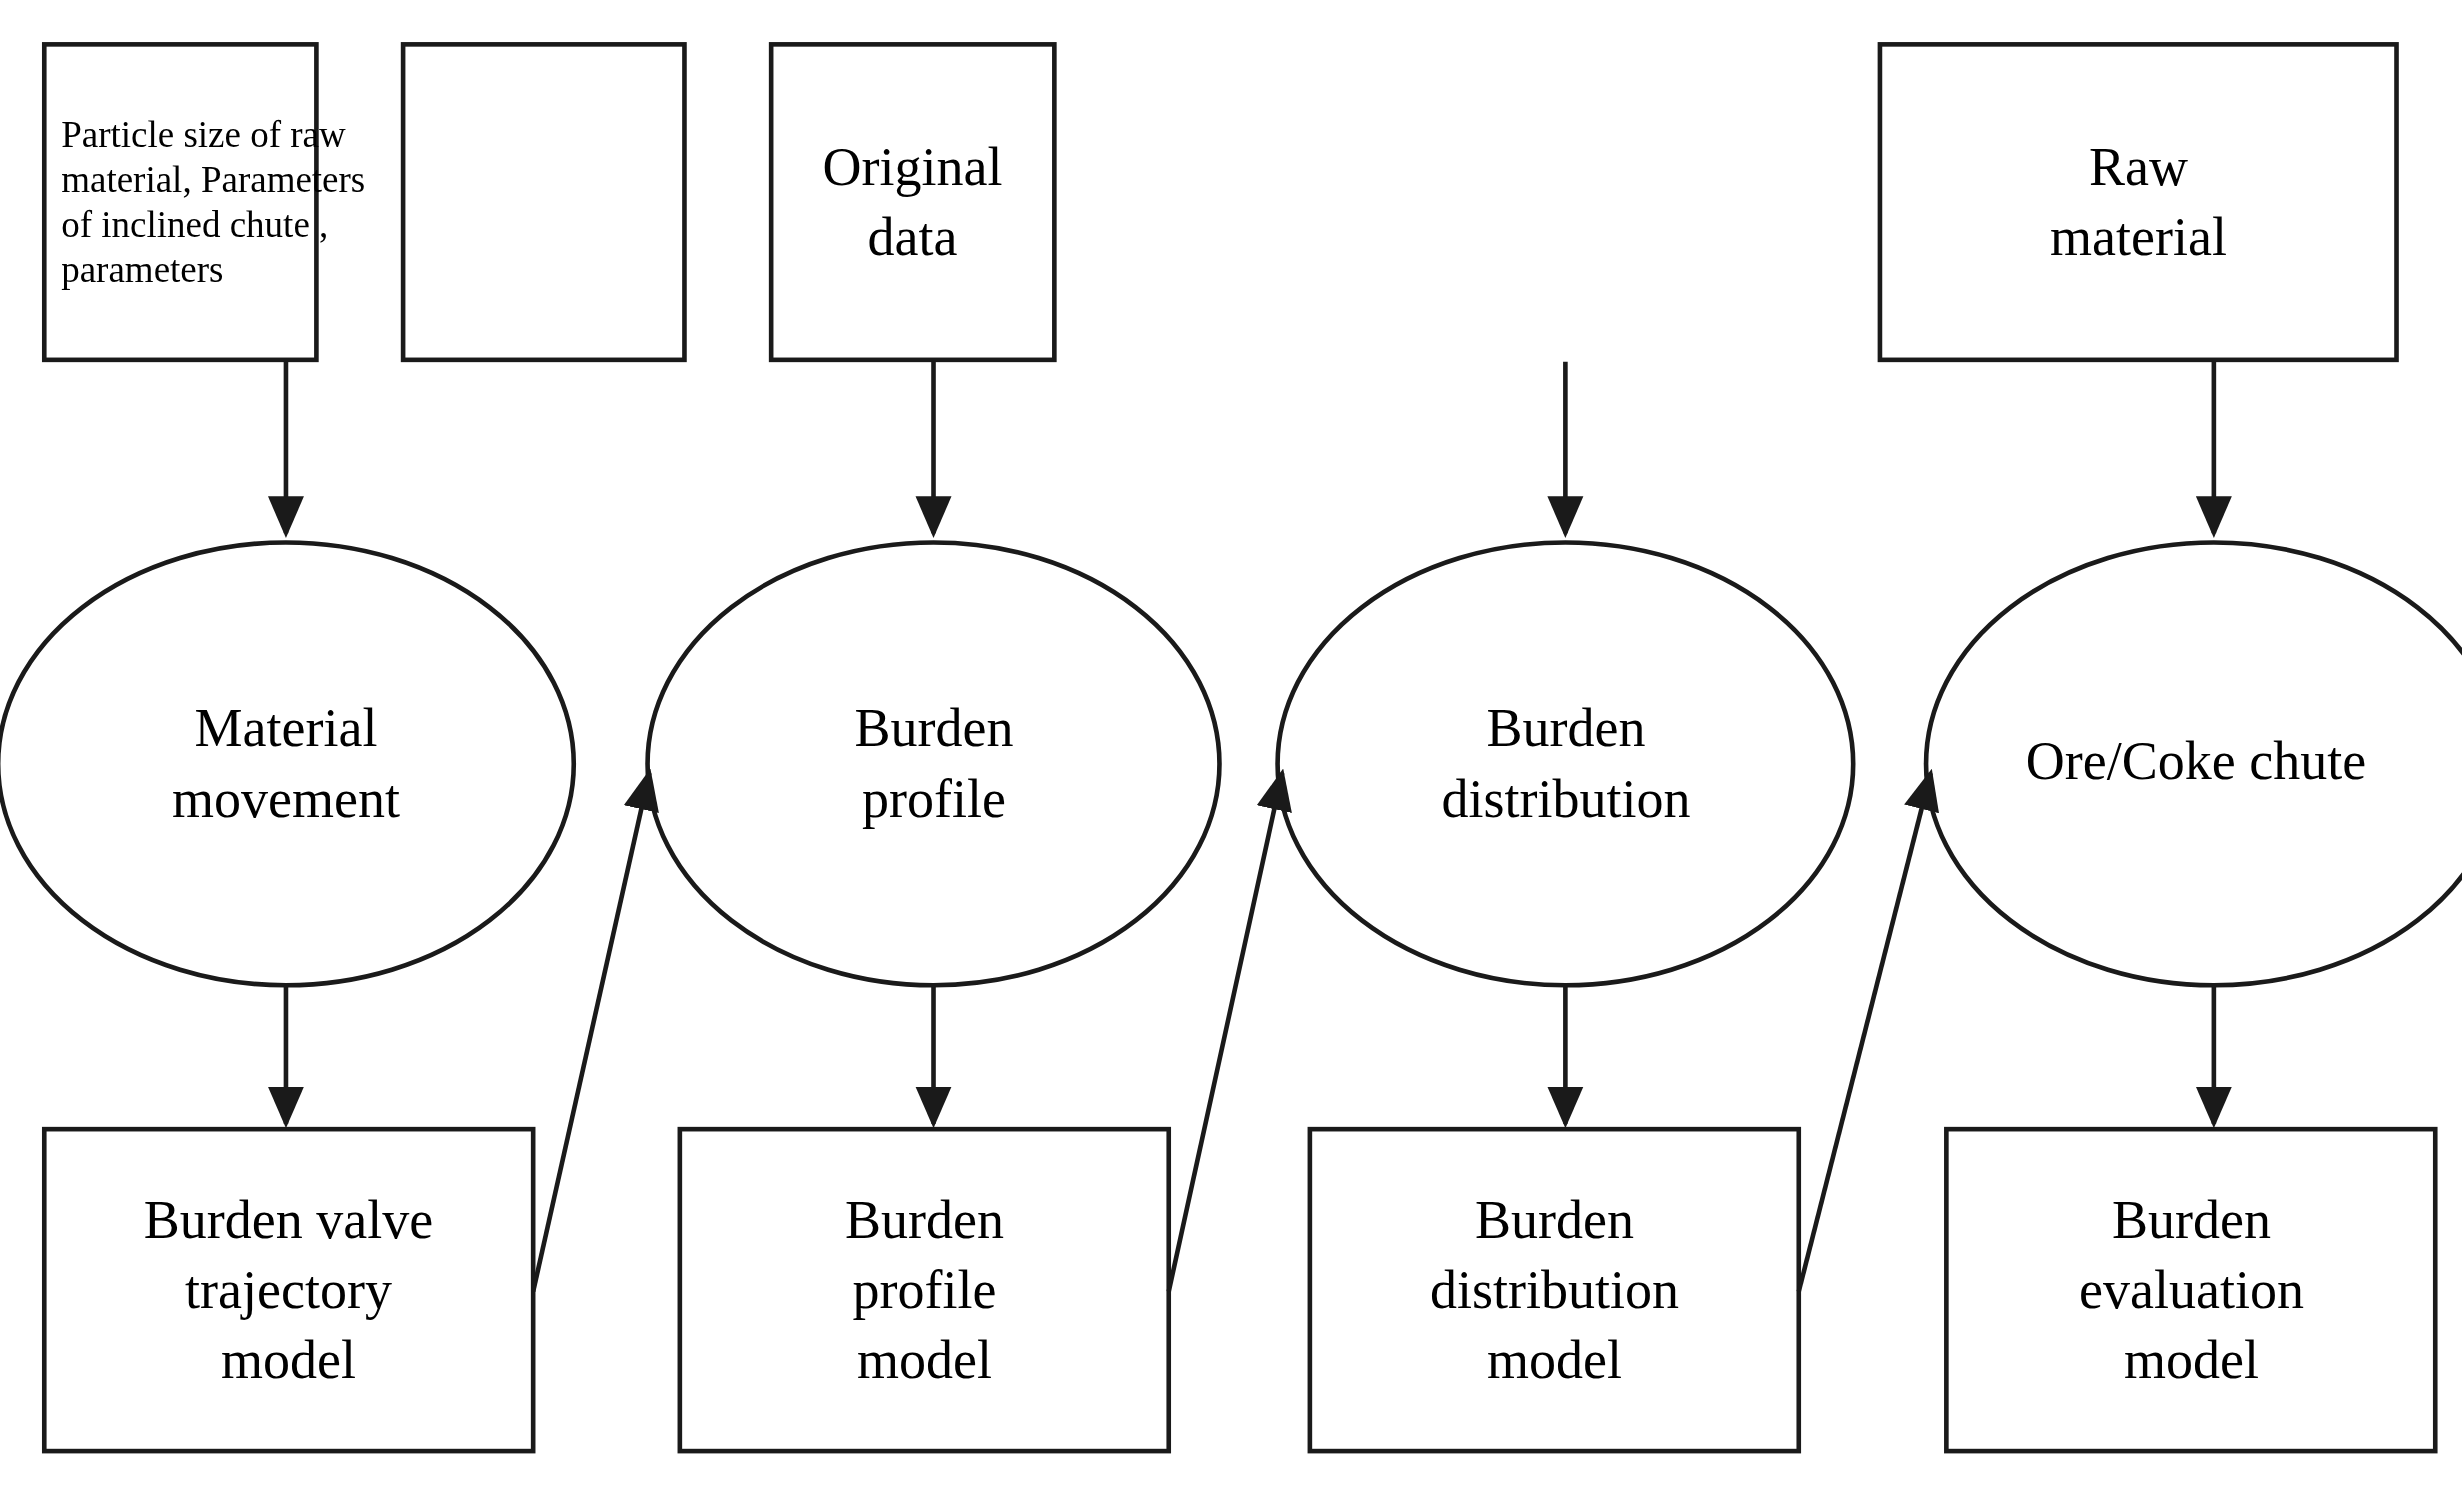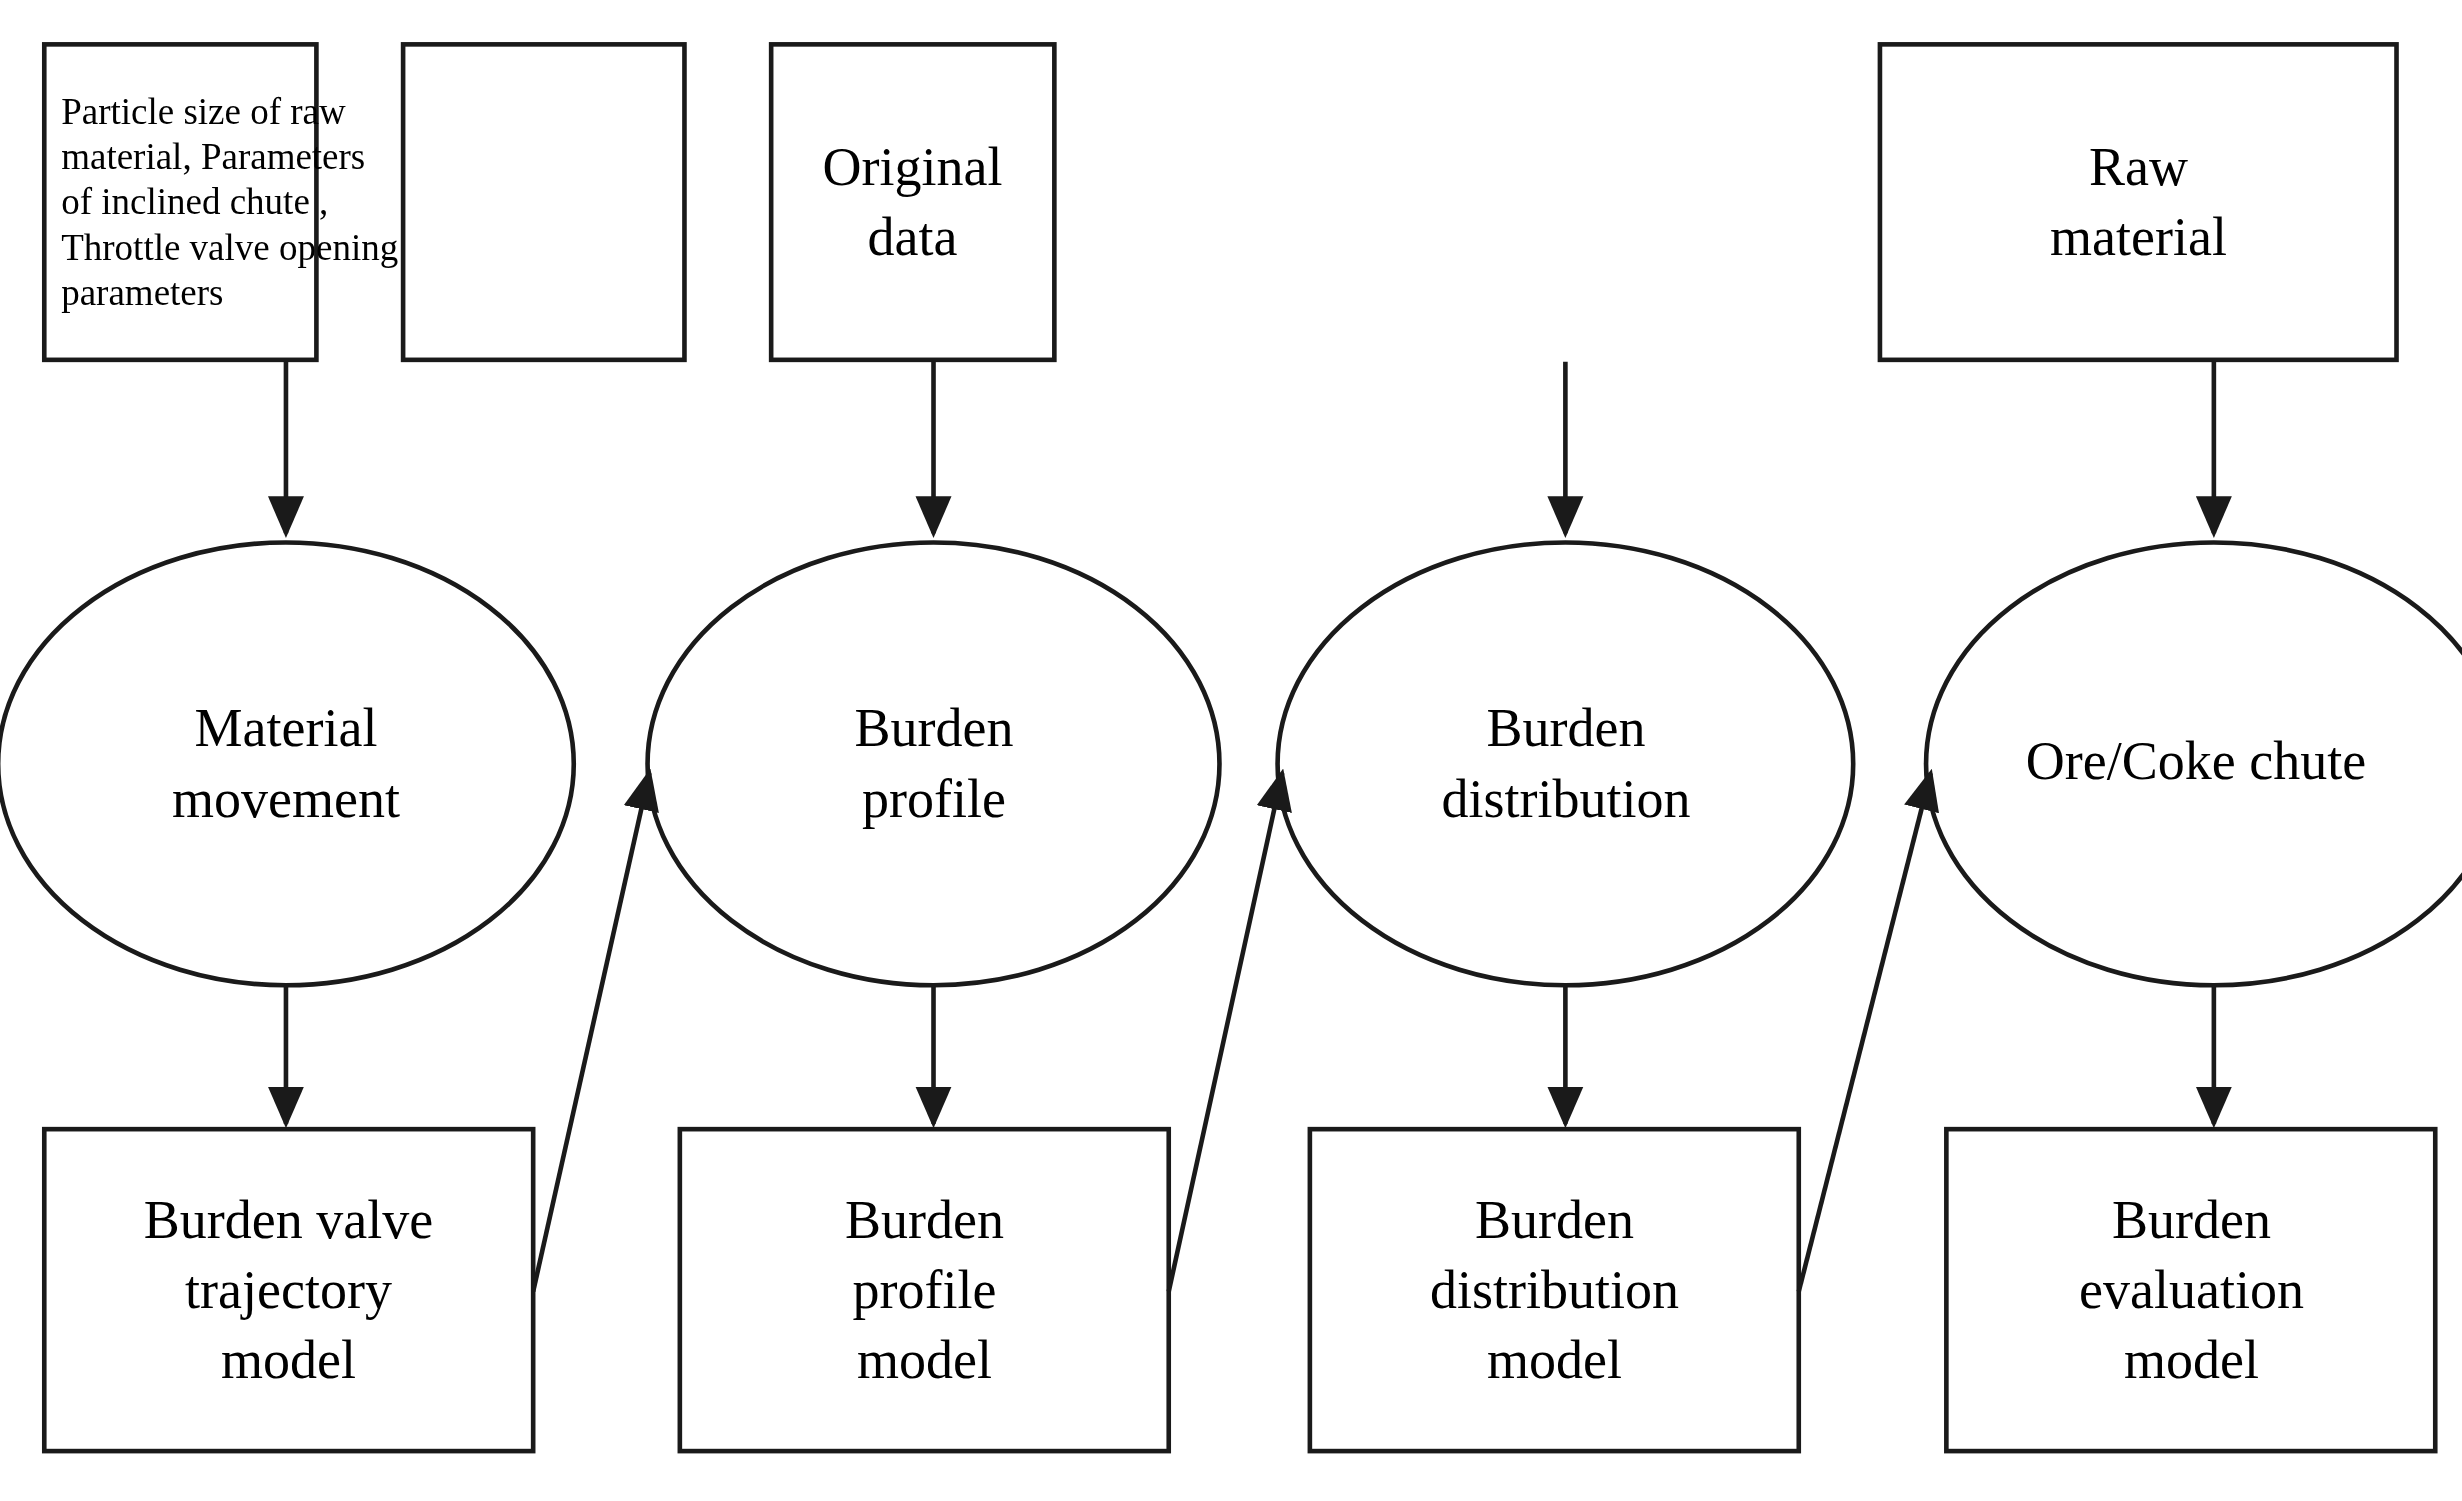--- a/index.html
+++ b/index.html
@@ -82,21 +82,20 @@
 
     <line x1="578" y1="1400" x2="704" y2="838" stroke="#1a1a1a" stroke-width="5" marker-end="url(#arrowhead)"></line>
     <line x1="1267" y1="1400" x2="1390" y2="838" stroke="#1a1a1a" stroke-width="5" marker-end="url(#arrowhead)"></line>
     <line x1="1950" y1="1400" x2="2093" y2="838" stroke="#1a1a1a" stroke-width="5" marker-end="url(#arrowhead)"></line>
   </svg>
 
   <div class="node-text left-align box-label-small" style="left:52px; top:44px; width:263px; height:316px; padding-left:9.2px; box-sizing:border-box;">
     <span class="tline">Particle size of raw</span>
     <span class="tline">material, Parameters</span>
     <span class="tline">of inclined chute ,</span>
-    <span class="tline">Throttle valve opening</span>
     <span class="tline">parameters</span>
   </div>
 
 
   <div class="node-text box-label" style="left:771px; top:44px; width:283px; height:316px;">
     <span class="tline">Original</span>
     <span class="tline">data</span>
   </div>
 
   <div class="node-text box-label" style="left:1880px; top:44px; width:517px; height:316px;">

